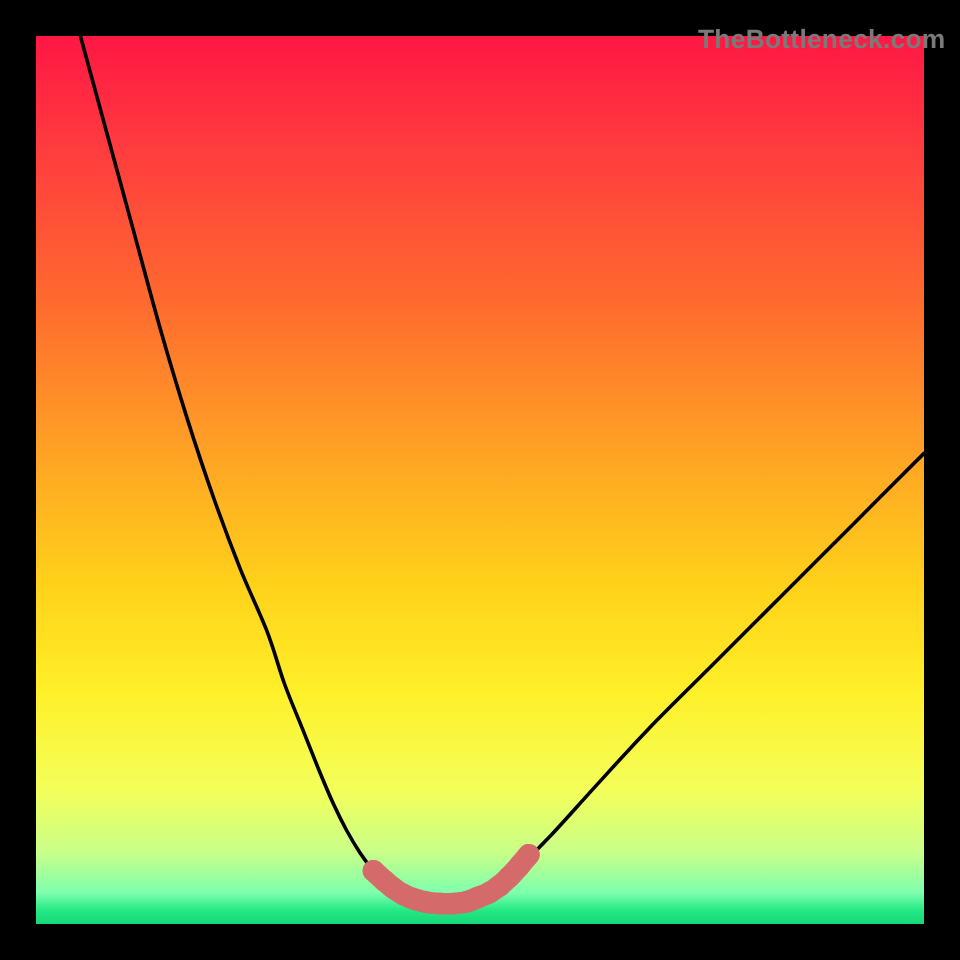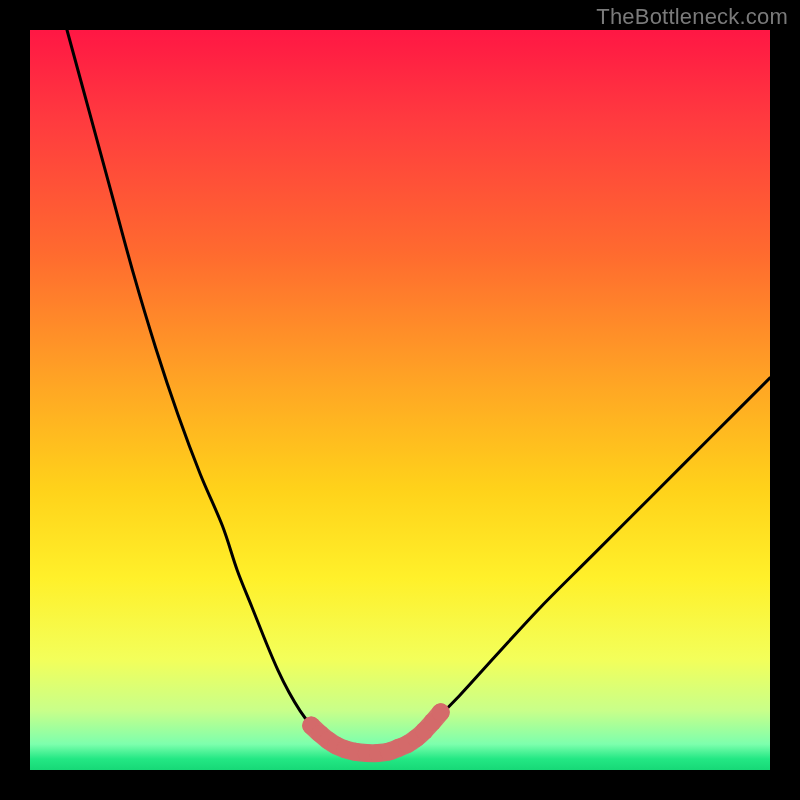--- a/index.html
+++ b/index.html
@@ -21,25 +21,25 @@
   }
   .plot {
     position: absolute;
     left: 0;
     top: 0;
     width: 740px;
     height: 740px;
   }
   .watermark {
     position: absolute;
-    top: 4px;
+    top: 20px;
     right: 12px;
     color: #7a7a7a;
     font-size: 22px;
-    font-weight: 400;
+    font-weight: 700;
     letter-spacing: 0.2px;
     z-index: 10;
   }
   svg { display: block; }
 </style>
 </head>
 <body>
 
 <div class="watermark">TheBottleneck.com</div>
 

